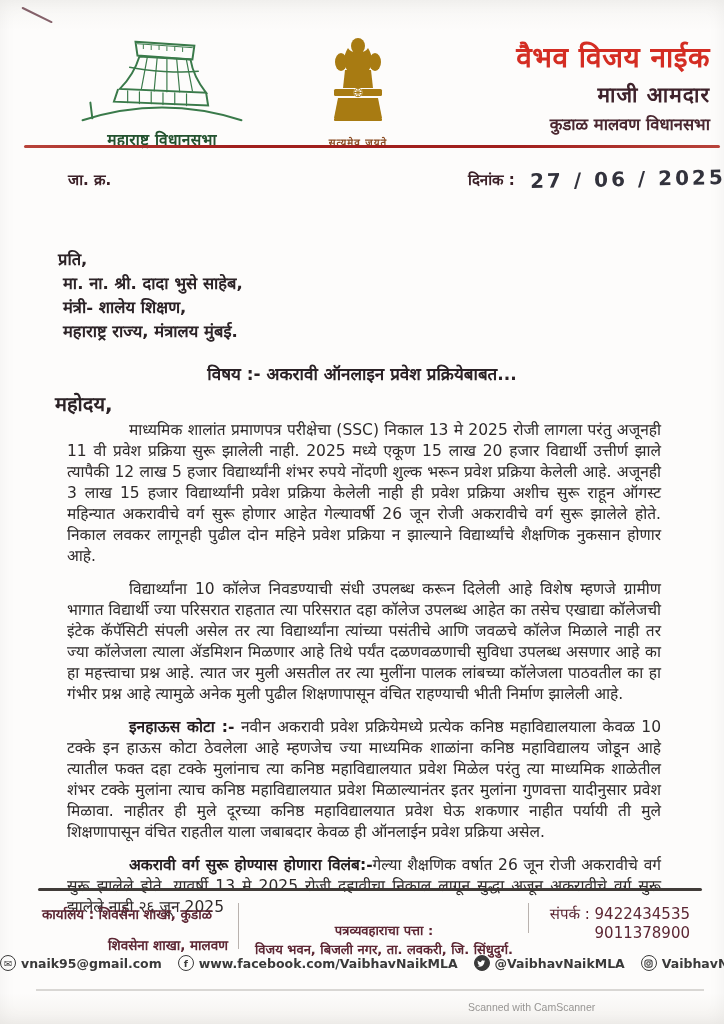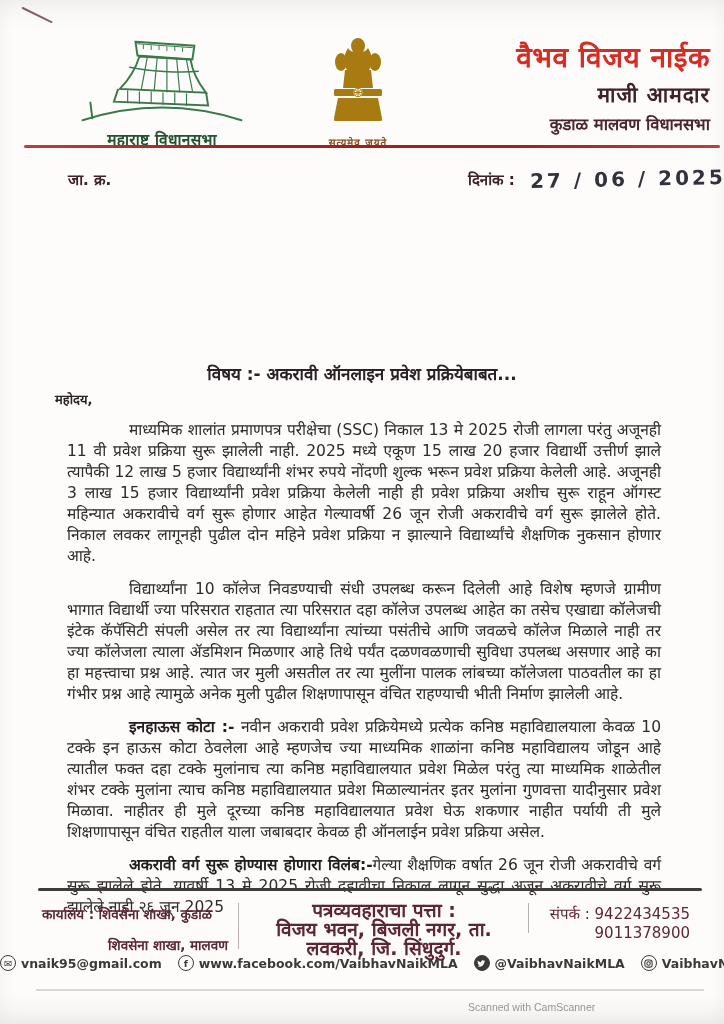--- a/index.html
+++ b/index.html
@@ -27,34 +27,34 @@
   
   .refdate{position:absolute;left:0;top:163px;width:724px;height:34px;font-size:15px;font-weight:700;color:#3c2128;}
   .ref-label{position:absolute;left:68px;top:6px;}
   .date-wrap{position:absolute;left:468px;top:4px;white-space:nowrap;}
   .date-label{display:inline-block;vertical-align:middle;}
   .date-value{display:inline-block;vertical-align:middle;margin-left:10px;font-size:20px;font-weight:600;color:#32323c;letter-spacing:3px;transform:rotate(-1.2deg);}
   
   .recipient{position:absolute;left:58px;top:248px;font-size:16.5px;font-weight:600;color:#2c2327;line-height:24px;}
   .recipient .r-line{margin-left:5px;}
   .subject{position:absolute;left:0;top:362px;width:724px;text-align:center;font-size:17px;font-weight:700;color:#2b2226;}
-  .greeting{position:absolute;left:55px;top:390px;font-size:13px;font-weight:700;color:#2b2226;text-align:right;}
+  .greeting{position:absolute;left:55px;top:390px;font-size:20px;font-weight:700;color:#2b2226;text-align:right;}
   
   .body-text{position:absolute;left:55px;top:408px;width:618px;font-size:15.5px;line-height:21px;color:#2e2a2a;text-align:justify;}
   .body-text p{margin:12px;text-indent:62px;}
   .body-text .inline-head{font-weight:700;color:#241d20;}
   
   .footer-divider{position:absolute;left:38px;right:22px;top:888px;height:3px;background:#413c39;border-radius:2px;}
   .footer{position:absolute;left:0;top:899px;width:724px;height:58px;color:#5c2633;}
   .f-col1{position:absolute;left:42px;top:6px;width:190px;font-size:13.5px;line-height:19px;}
   .f-col1 .lbl{font-weight:700;}
   .f-col1 .val{font-weight:600;margin-top:12px;}
   .f-col1 .row2{margin-left:66px;}
   .f-vdiv1{position:absolute;left:238px;top:4px;height:46px;width:1px;background:#b9b2ae;}
-  .f-col2{position:absolute;left:250px;top:2px;width:268px;text-align:center;font-size:19px;line-height:19px;}
+  .f-col2{position:absolute;left:250px;top:22px;width:268px;text-align:center;font-size:13px;line-height:19px;}
   .f-col2 .lbl{font-weight:700;}
   .f-col2 .val{font-weight:600;}
   .f-vdiv2{position:absolute;left:528px;top:4px;height:30px;width:1px;background:#b9b2ae;}
   .f-col3{position:absolute;left:540px;top:6px;width:150px;font-size:15px;line-height:19px;font-weight:400;text-align:right;}
   .social{position:absolute;left:0;top:955px;width:724px;display:flex;justify-content:flex-start;gap:16px;font-size:12.5px;color:#3a3a3a;font-weight:600;}
   .s-item{display:flex;align-items:center;gap:5px;white-space:nowrap;}
   .s-icon{width:16px;height:16px;border:1.3px solid #3a3a3a;border-radius:50%;display:flex;align-items:center;justify-content:center;font-size:9.5px;font-weight:700;color:#3a3a3a;box-sizing:border-box;}
   .s-icon.filled{background:#3a3a3a;color:#fff;}
   .scan-separator{position:absolute;left:36px;right:20px;top:989px;height:2px;background:#d9d7d4;}
   .watermark{position:absolute;left:468px;top:1001px;font-size:10.5px;color:#979593;font-family:"Liberation Sans",sans-serif;}
@@ -116,20 +116,26 @@
   <div class="header-divider"></div>
 
   <div class="refdate">
     <span class="ref-label">जा. क्र.</span>
     <span class="date-wrap">
       <span class="date-label">दिनांक :</span>
       <span class="date-value">27 / 06 / 2025</span>
     </span>
   </div>
 
+  <div class="recipient">
+    <div>प्रति,</div>
+    <div class="r-line">मा. ना. श्री. दादा भुसे साहेब,</div>
+    <div class="r-line">मंत्री- शालेय शिक्षण,</div>
+    <div class="r-line">महाराष्ट्र राज्य, मंत्रालय मुंबई.</div>
+  </div>
 
   <div class="subject">विषय :- अकरावी ऑनलाइन प्रवेश प्रक्रियेबाबत...</div>
   <div class="greeting">महोदय,</div>
 
   <div class="body-text">
     <p><span>माध्यमिक शालांत प्रमाणपत्र परीक्षेचा (SSC) निकाल 13 मे 2025 रोजी लागला परंतु अजूनही 11 वी प्रवेश प्रक्रिया सुरू झालेली नाही. 2025 मध्ये एकूण 15 लाख 20 हजार विद्यार्थी उत्तीर्ण झाले त्यापैकी 12 लाख 5 हजार विद्यार्थ्यांनी शंभर रुपये नोंदणी शुल्क भरून प्रवेश प्रक्रिया केलेली आहे. अजूनही 3 लाख 15 हजार विद्यार्थ्यांनी प्रवेश प्रक्रिया केलेली नाही ही प्रवेश प्रक्रिया अशीच सुरू राहून ऑगस्ट महिन्यात अकरावीचे वर्ग सुरू होणार आहेत गेल्यावर्षी 26 जून रोजी अकरावीचे वर्ग सुरू झालेले होते. निकाल लवकर लागूनही पुढील दोन महिने प्रवेश प्रक्रिया न झाल्याने विद्यार्थ्यांचे शैक्षणिक नुकसान होणार आहे.</span></p>
     <p><span>विद्यार्थ्यांना 10 कॉलेज निवडण्याची संधी उपलब्ध करून दिलेली आहे विशेष म्हणजे ग्रामीण भागात विद्यार्थी ज्या परिसरात राहतात त्या परिसरात दहा कॉलेज उपलब्ध आहेत का तसेच एखाद्या कॉलेजची इंटेक कॅपॅसिटी संपली असेल तर त्या विद्यार्थ्यांना त्यांच्या पसंतीचे आणि जवळचे कॉलेज मिळाले नाही तर ज्या कॉलेजला त्याला ॲडमिशन मिळणार आहे तिथे पर्यंत दळणवळणाची सुविधा उपलब्ध असणार आहे का हा महत्त्वाचा प्रश्न आहे. त्यात जर मुली असतील तर त्या मुलींना पालक लांबच्या कॉलेजला पाठवतील का हा गंभीर प्रश्न आहे त्यामुळे अनेक मुली पुढील शिक्षणापासून वंचित राहण्याची भीती निर्माण झालेली आहे.</span></p>
     <p><span class="inline-head">इनहाऊस कोटा :-</span><span> नवीन अकरावी प्रवेश प्रक्रियेमध्ये प्रत्येक कनिष्ठ महाविद्यालयाला केवळ 10 टक्के इन हाऊस कोटा ठेवलेला आहे म्हणजेच ज्या माध्यमिक शाळांना कनिष्ठ महाविद्यालय जोडून आहे त्यातील फक्त दहा टक्के मुलांनाच त्या कनिष्ठ महाविद्यालयात प्रवेश मिळेल परंतु त्या माध्यमिक शाळेतील शंभर टक्के मुलांना त्याच कनिष्ठ महाविद्यालयात प्रवेश मिळाल्यानंतर इतर मुलांना गुणवत्ता यादीनुसार प्रवेश मिळावा. नाहीतर ही मुले दूरच्या कनिष्ठ महाविद्यालयात प्रवेश घेऊ शकणार नाहीत पर्यायी ती मुले शिक्षणापासून वंचित राहतील याला जबाबदार केवळ ही ऑनलाईन प्रवेश प्रक्रिया असेल.</span></p>
     <p><span class="inline-head">अकरावी वर्ग सुरू होण्यास होणारा विलंब:-</span><span>गेल्या शैक्षणिक वर्षात 26 जून रोजी अकरावीचे वर्ग सुरू झालेले होते. यावर्षी 13 मे 2025 रोजी दहावीचा निकाल लागून सुद्धा अजून अकरावीचे वर्ग सुरू झालेले नाही २६ जून 2025</span></p>
   </div>

